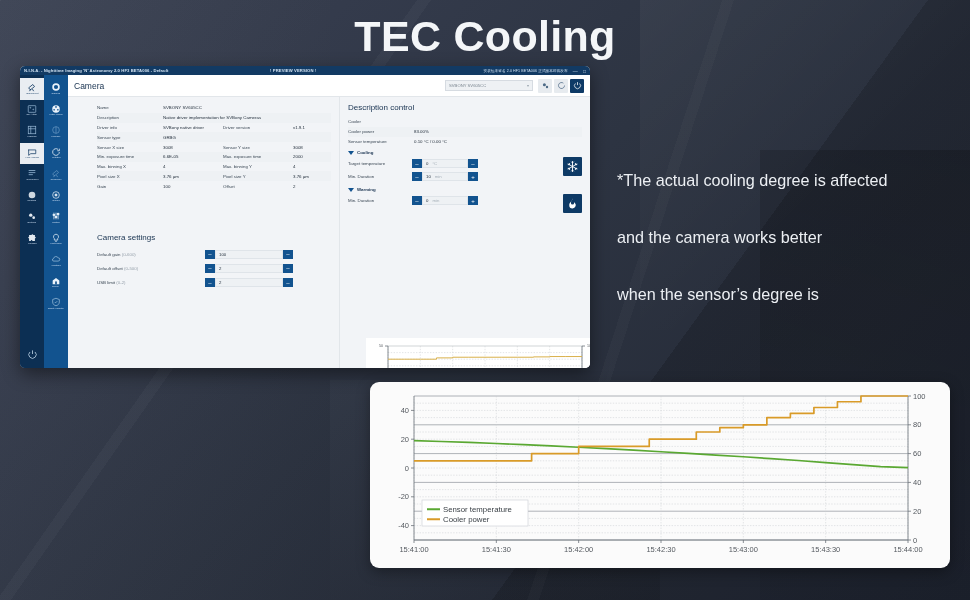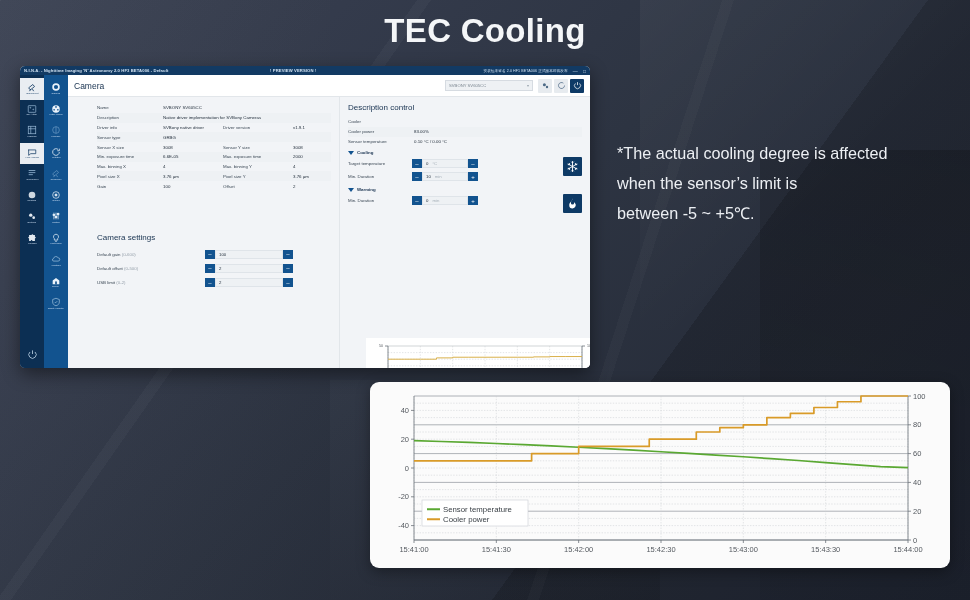--- a/index.html
+++ b/index.html
@@ -24,29 +24,29 @@
   .facet{position:absolute;pointer-events:none;}
   .f1{left:0;top:0;width:330px;height:600px;background:linear-gradient(112deg,rgba(255,255,255,0.035),rgba(0,0,0,0.06));}
   .f2{left:640px;top:0;width:330px;height:330px;background:linear-gradient(135deg,rgba(255,255,255,0.045) 0%,rgba(255,255,255,0.0) 58%);}
   .f3{left:760px;top:150px;width:210px;height:450px;background:linear-gradient(200deg,rgba(0,0,0,0.18),rgba(0,0,0,0.05));}
   .f4{left:330px;top:380px;width:330px;height:220px;background:linear-gradient(160deg,rgba(255,255,255,0.02),rgba(0,0,0,0.10));}
 
   
   .page-title{
     position:absolute; left:0; right:0; top:12px;
     text-align:center; color:#f4f6f8;
-    font-size:33px; font-weight:bold; letter-spacing:.3px;
+    font-size:43px; font-weight:bold; letter-spacing:.3px;
   }
 
   
   .desc{
     position:absolute; left:617px; top:138px; width:350px;
     color:#eceff3; font-size:16.2px; line-height:30px;
   }
-  .desc div{white-space:nowrap;}
+  .desc div{white-space:nowrap;margin-top:27px;}
 
   
   .app{
     position:absolute; left:20px; top:66px; width:570px; height:302px;
     background:#fff; border-radius:5px; overflow:hidden;
     box-shadow:0 6px 18px rgba(0,0,0,.45);
   }
   .titlebar{
     height:9px; background:#123a63; color:#cfe0f0;
     font-size:4.2px; display:flex; align-items:center;
@@ -147,22 +147,22 @@
 <div class="bg"></div>
 <div class="facet f1"></div>
 <div class="facet f2"></div>
 <div class="facet f3"></div>
 <div class="facet f4"></div>
 
 <div class="page-title">TEC Cooling</div>
 
 <div class="desc">
   <div>*The actual cooling degree is affected</div>
-  <div>when the sensor’s limit is</div>
-  <div>between -5 ~ +5℃.</div>
+  <div>and the camera works better</div>
+  <div>when the sensor’s degree is</div>
 </div>
 
 <div class="app">
 
   <div class="titlebar">
     <span class="tb-left">N.I.N.A. - Nighttime Imaging 'N' Astronomy 2.0 HF3 BETA006  -  Default</span>
     <span class="tb-mid">! PREVIEW VERSION !</span>
     <span class="tb-right">
       <span style="font-size:3.6px">安装包未签名 2.0 HF1 BETA006 正式版本即将发布</span>
       <span class="wctl">—</span>

